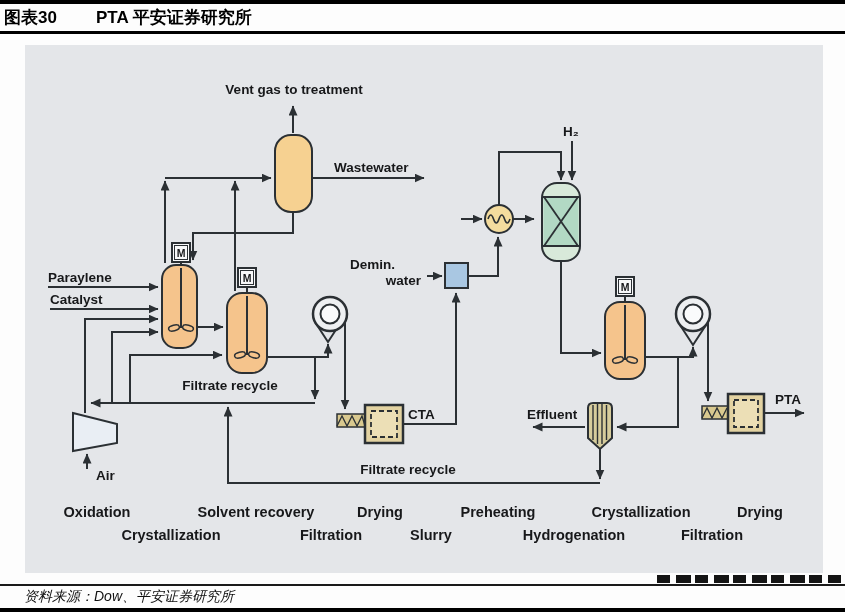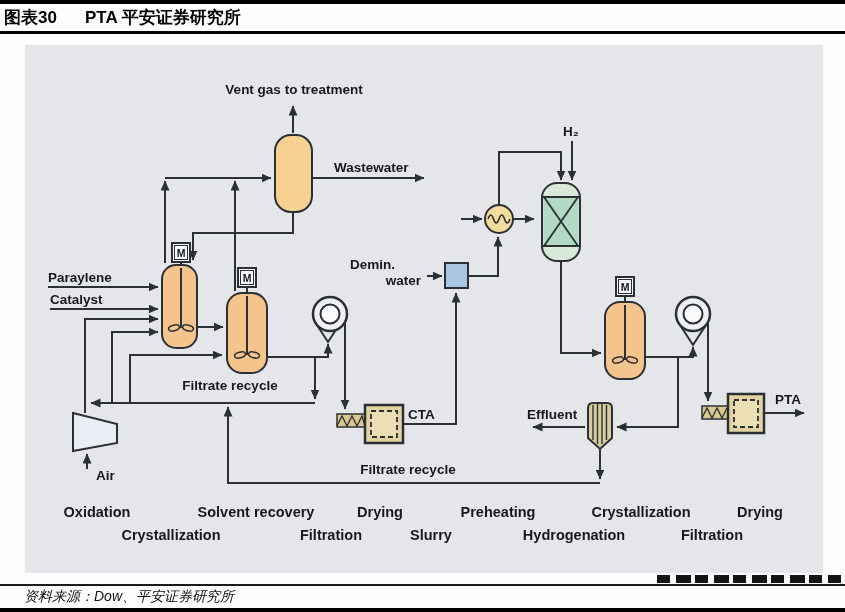--- a/index.html
+++ b/index.html
@@ -2,21 +2,21 @@
 <html><head>
 <meta charset="utf-8">
 <style>
   html,body{margin:0;padding:0;background:#ffffff;}
   #page{position:relative;width:845px;height:612px;background:#fdfdfd;overflow:hidden;
         font-family:"Liberation Sans",sans-serif;}
   
   #top-rule{position:absolute;left:0;top:0;width:845px;height:4px;background:#000;}
   #title-row{position:absolute;left:4px;top:6px;width:840px;height:24px;
              font-size:17px;font-weight:bold;color:#000;white-space:nowrap;}
-  #title-row .fig{margin-right:28px;}
+  #title-row .fig{margin-right:39px;}
   #title-rule{position:absolute;left:0;top:31px;width:845px;height:3px;background:#000;}
   
   #panel{position:absolute;left:25px;top:45px;width:798px;height:528px;}
   svg text{font-family:"Liberation Sans",sans-serif;font-weight:bold;fill:#17181a;}
   .lbl{font-size:13.5px;}
   .stage{font-size:14.5px;}
   .mtxt{font-size:10.5px;}
   
   #clip-frag{position:absolute;left:657px;top:575px;width:184px;height:8px;
      background:repeating-linear-gradient(90deg,#141414 0 13px,transparent 13px 19px,#141414 19px 34px,transparent 34px 38px);}

